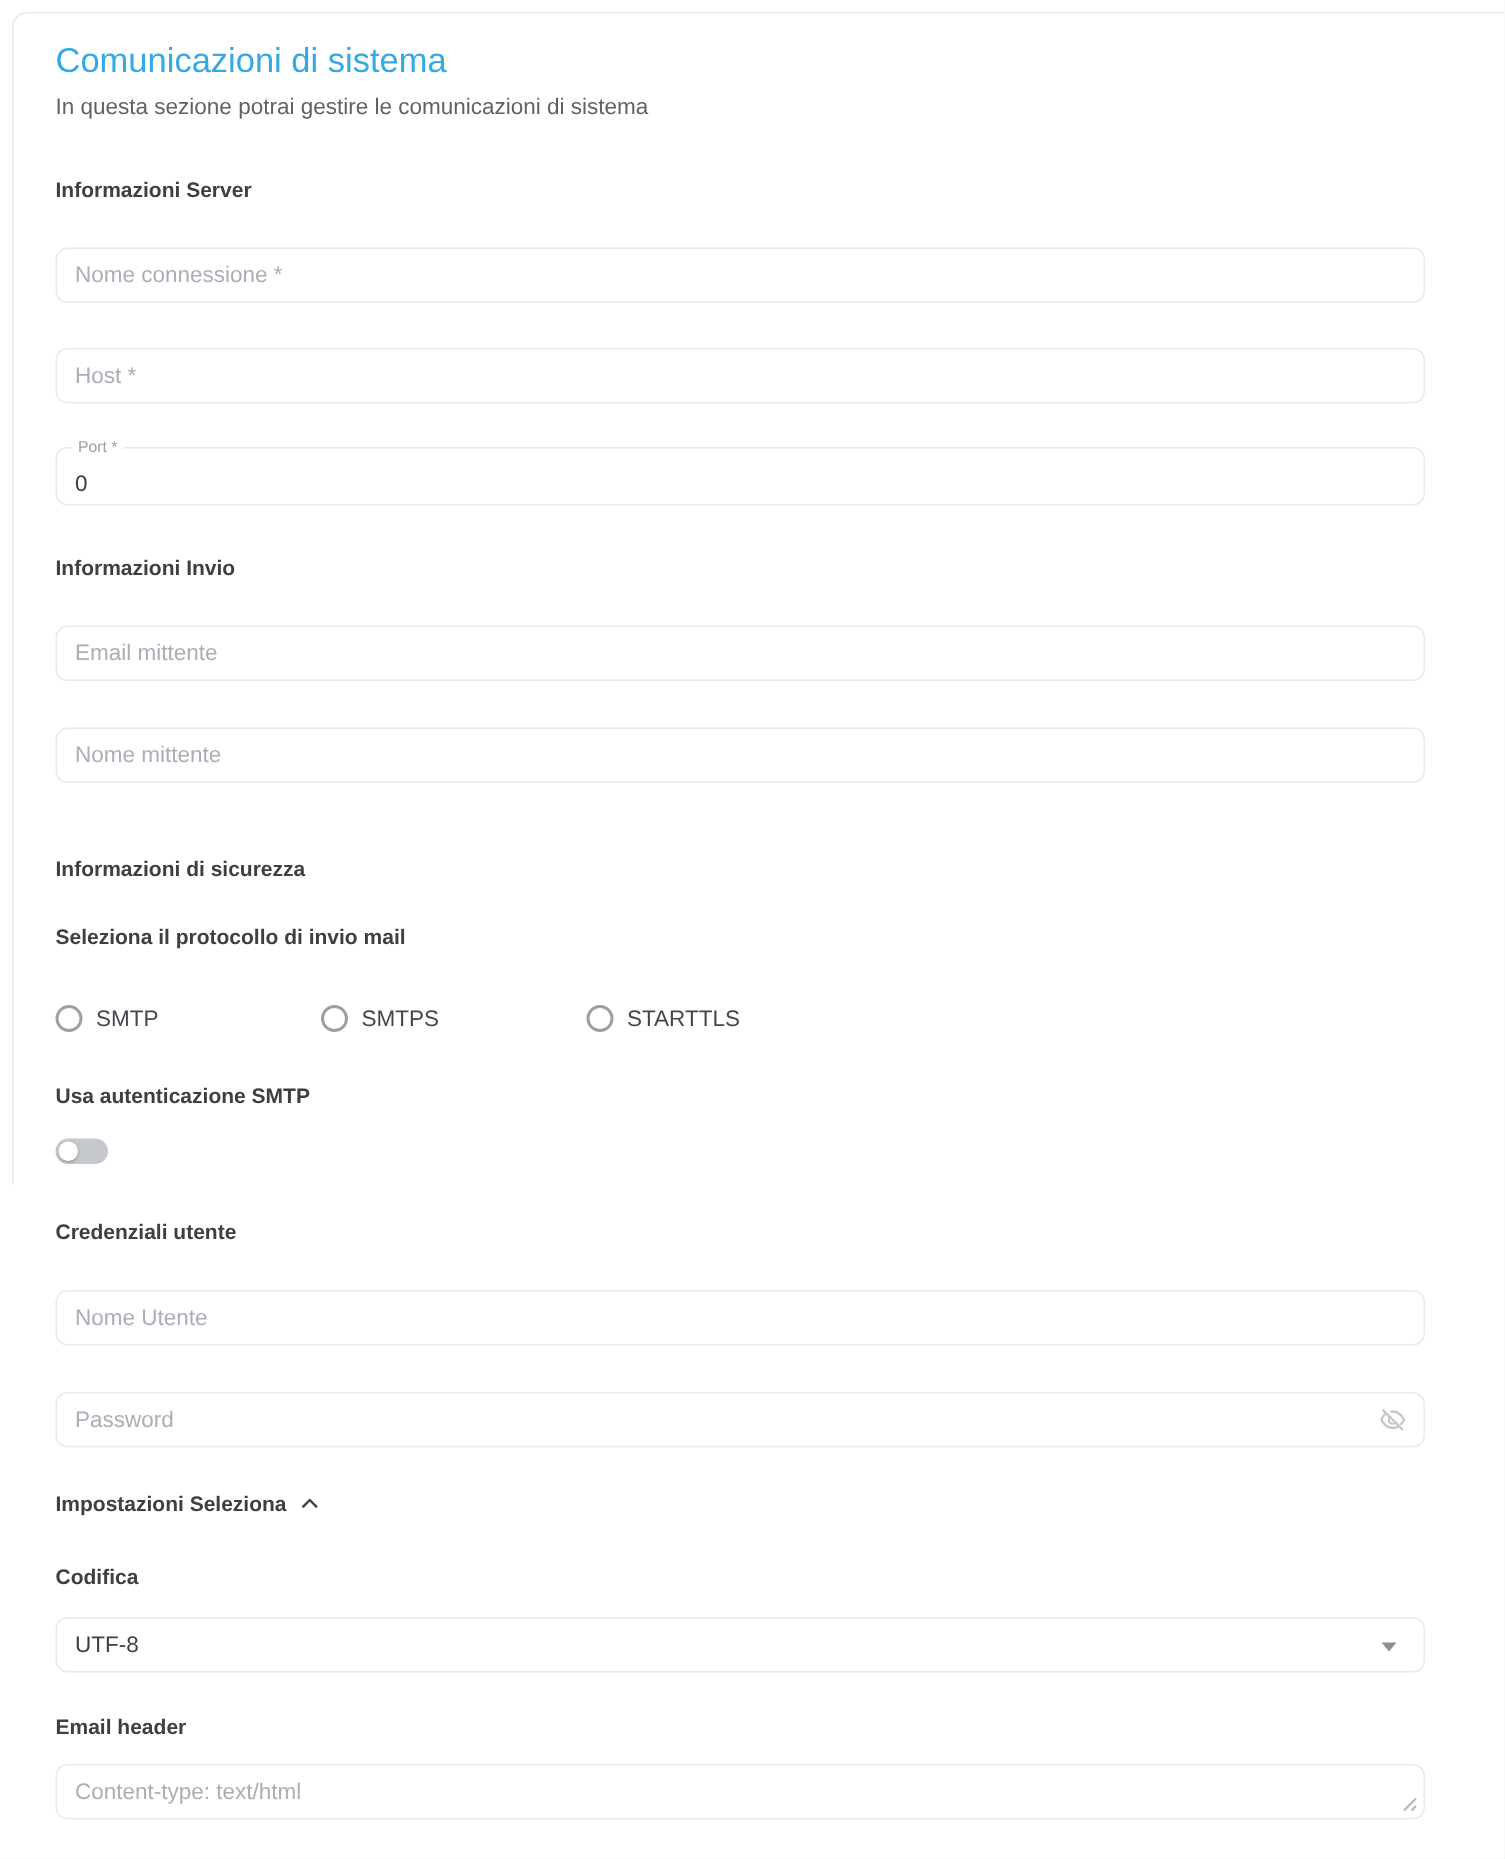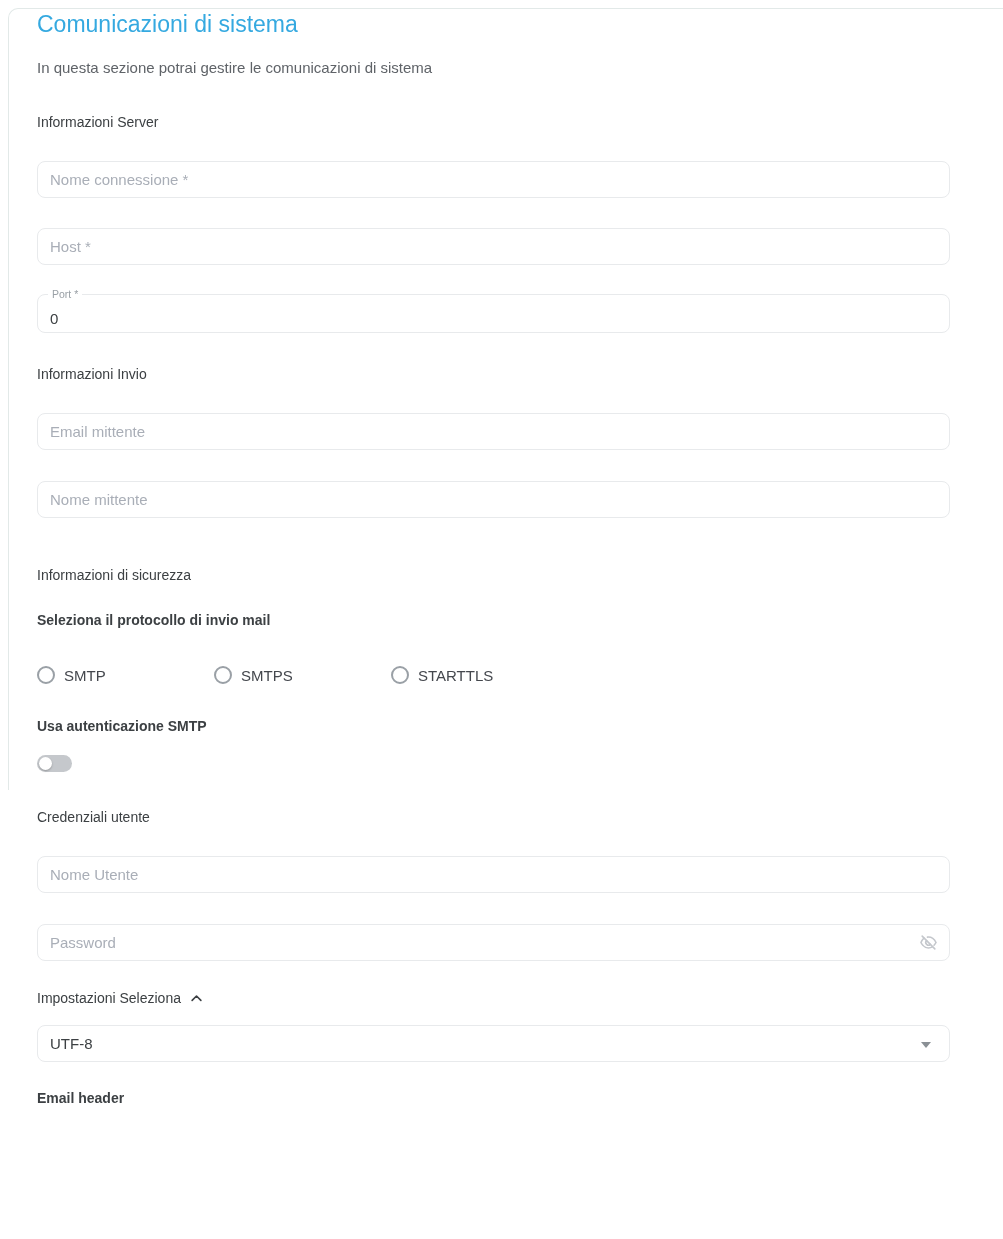--- a/index.html
+++ b/index.html
@@ -8,24 +8,24 @@
     width: 1003px; height: 1239px; position: relative; overflow: hidden;
     font-family: "Liberation Sans", sans-serif; color: #3c4043;
   }
   .panel-edge {
     position: absolute; left: 8px; top: 8px; width: 995px; height: 782px;
     border-top: 1px solid #e2e9e8; border-left: 1px solid #e2e9e8;
     border-top-left-radius: 10px; pointer-events: none;
   }
   .content { position: absolute; left: 37px; top: 0; width: 913px; }
 
-  .page-title { margin-top: 10px; font-size: 23px; line-height: 28px; font-weight: 500; color: #35a9e0; }
-  .page-subtitle { margin-top: 20px; font-size: 15px; line-height: 20px; color: #5f6368; }
+  .page-title { margin-top: 26px; font-size: 23px; line-height: 28px; font-weight: 500; color: #35a9e0; }
+  .page-subtitle { margin-top: 8px; font-size: 15px; line-height: 20px; color: #5f6368; }
 
-  .section-heading { font-size: 14px; line-height: 18px; font-weight: 400; color: #3c4043; }
+  .section-heading { font-size: 14px; line-height: 18px; font-weight: 700; color: #3c4043; }
   .mt35 { margin-top: 35px; } .mt32 { margin-top: 32px; } .mt48 { margin-top: 48px; }
   .mt33 { margin-top: 33px; } .mt28 { margin-top: 36px; } .mt27 { margin-top: 27px; }
 
   .text-input, .outlined-field, .select-box, .textarea-wrap {
     width: 100%; border: 1px solid #e8eaec; border-radius: 8px; background: #fff;
   }
   .text-input {
     height: 37px; padding: 0 12px; font-family: "Liberation Sans", sans-serif;
     font-size: 15px; color: #3c4043; outline: none; display: block;
   }
@@ -163,23 +163,31 @@
     </svg>
   </div>
 
   <div class="collapsible-header">
     <span class="section-heading">Impostazioni Seleziona</span>
     <svg class="chevron-up-icon" viewBox="0 0 24 24" fill="none" stroke="#3c4043" stroke-width="2.6" stroke-linecap="round" stroke-linejoin="round">
       <path d="M5 15l7-7 7 7"></path>
     </svg>
   </div>
 
+  <div class="field-label mt16">Codifica</div>
 
   <div class="select-box">
     <span>UTF-8</span>
     <span class="caret-down"></span>
   </div>
 
   <div class="field-label mt27">Email header</div>
 
+  <div class="textarea-wrap">
+    <textarea placeholder="Content-type: text/html" style=""></textarea>
+    <svg class="resize-handle" viewBox="0 0 12 12" stroke="#b0b4b9" stroke-width="1.3">
+      <line x1="11" y1="3" x2="3" y2="11"></line>
+      <line x1="11" y1="8" x2="8" y2="11"></line>
+    </svg>
+  </div>
 
 
 </div>
 
 </body></html>

